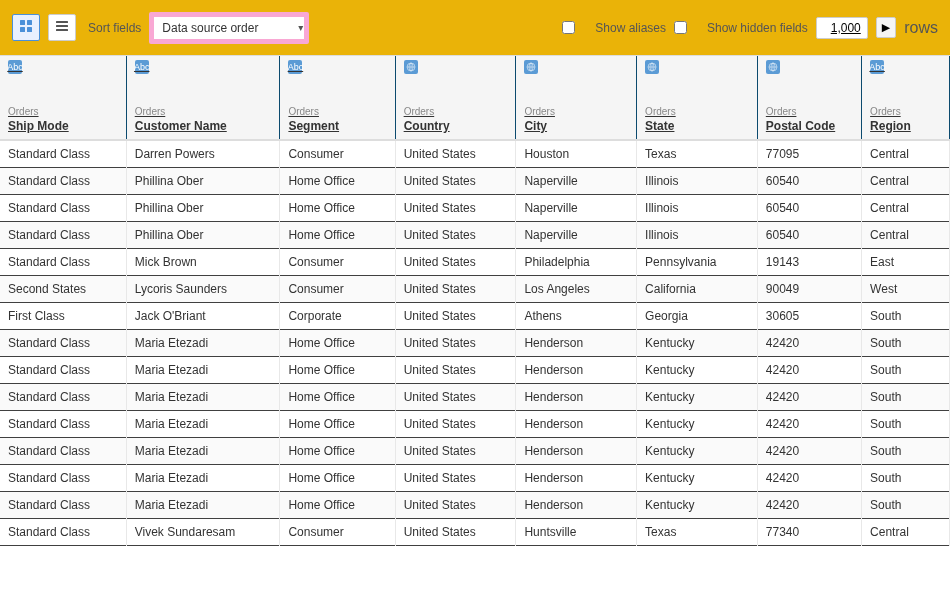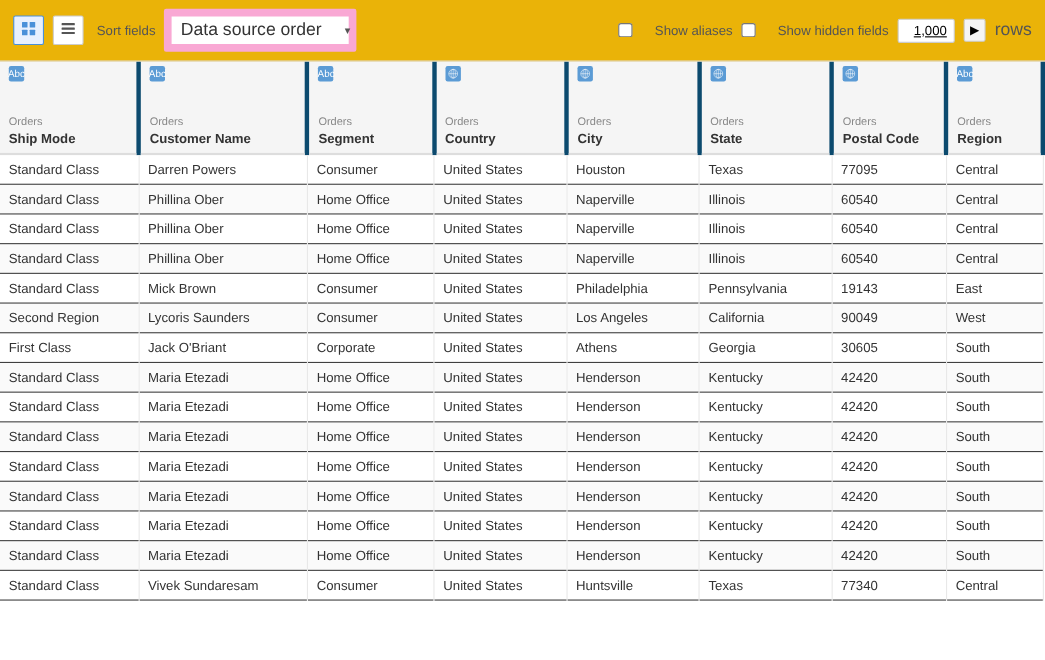--- a/index.html
+++ b/index.html
@@ -39,24 +39,24 @@
       color: #555;
       margin-left: 4px;
     }
     .sort-select-wrapper {
       position: relative;
       display: inline-flex;
       align-items: center;
     }
     .sort-select {
       appearance: none;
-      border: 7px solid #f9a8d4;
+      border: 5px solid #f9a8d4;
       background: #fff;
       padding: 4px 24px 4px 8px;
-      font-size: 16px;
+      font-size: 12px;
       border-radius: 2px;
       cursor: pointer;
       color: #333;
       min-width: 160px;
     }
     .select-arrow {
       position: absolute;
       right: 6px;
       pointer-events: none;
       font-size: 10px;
@@ -100,23 +100,24 @@
       border-collapse: collapse;
       table-layout: fixed;
     }
     thead tr {
       background: #f5f5f5;
       border-bottom: 2px solid #ddd;
     }
     th {
       padding: 4px 8px 6px;
       text-align: left;
-      border-right: 4px solid #0c4a6e;
+      border-right: 1px solid #0c4a6e;
       vertical-align: bottom;
       font-weight: normal;
+      text-decoration: underline;
     }
     th .col-type {
       font-size: 10px;
       color: #888;
       margin-bottom: 1px;
       display: flex;
       align-items: center;
       gap: 3px;
     }
     th .col-source {
@@ -362,21 +363,21 @@
           <td>Standard Class</td>
           <td>Mick Brown</td>
           <td>Consumer</td>
           <td>United States</td>
           <td>Philadelphia</td>
           <td>Pennsylvania</td>
           <td class="numeric">19143</td>
           <td>East</td>
         </tr>
         <tr>
-          <td>Second Region</td>
+          <td>Second States</td>
           <td>Lycoris Saunders</td>
           <td>Consumer</td>
           <td>United States</td>
           <td>Los Angeles</td>
           <td>California</td>
           <td class="numeric">90049</td>
           <td>West</td>
         </tr>
         <tr>
           <td>First Class</td>

